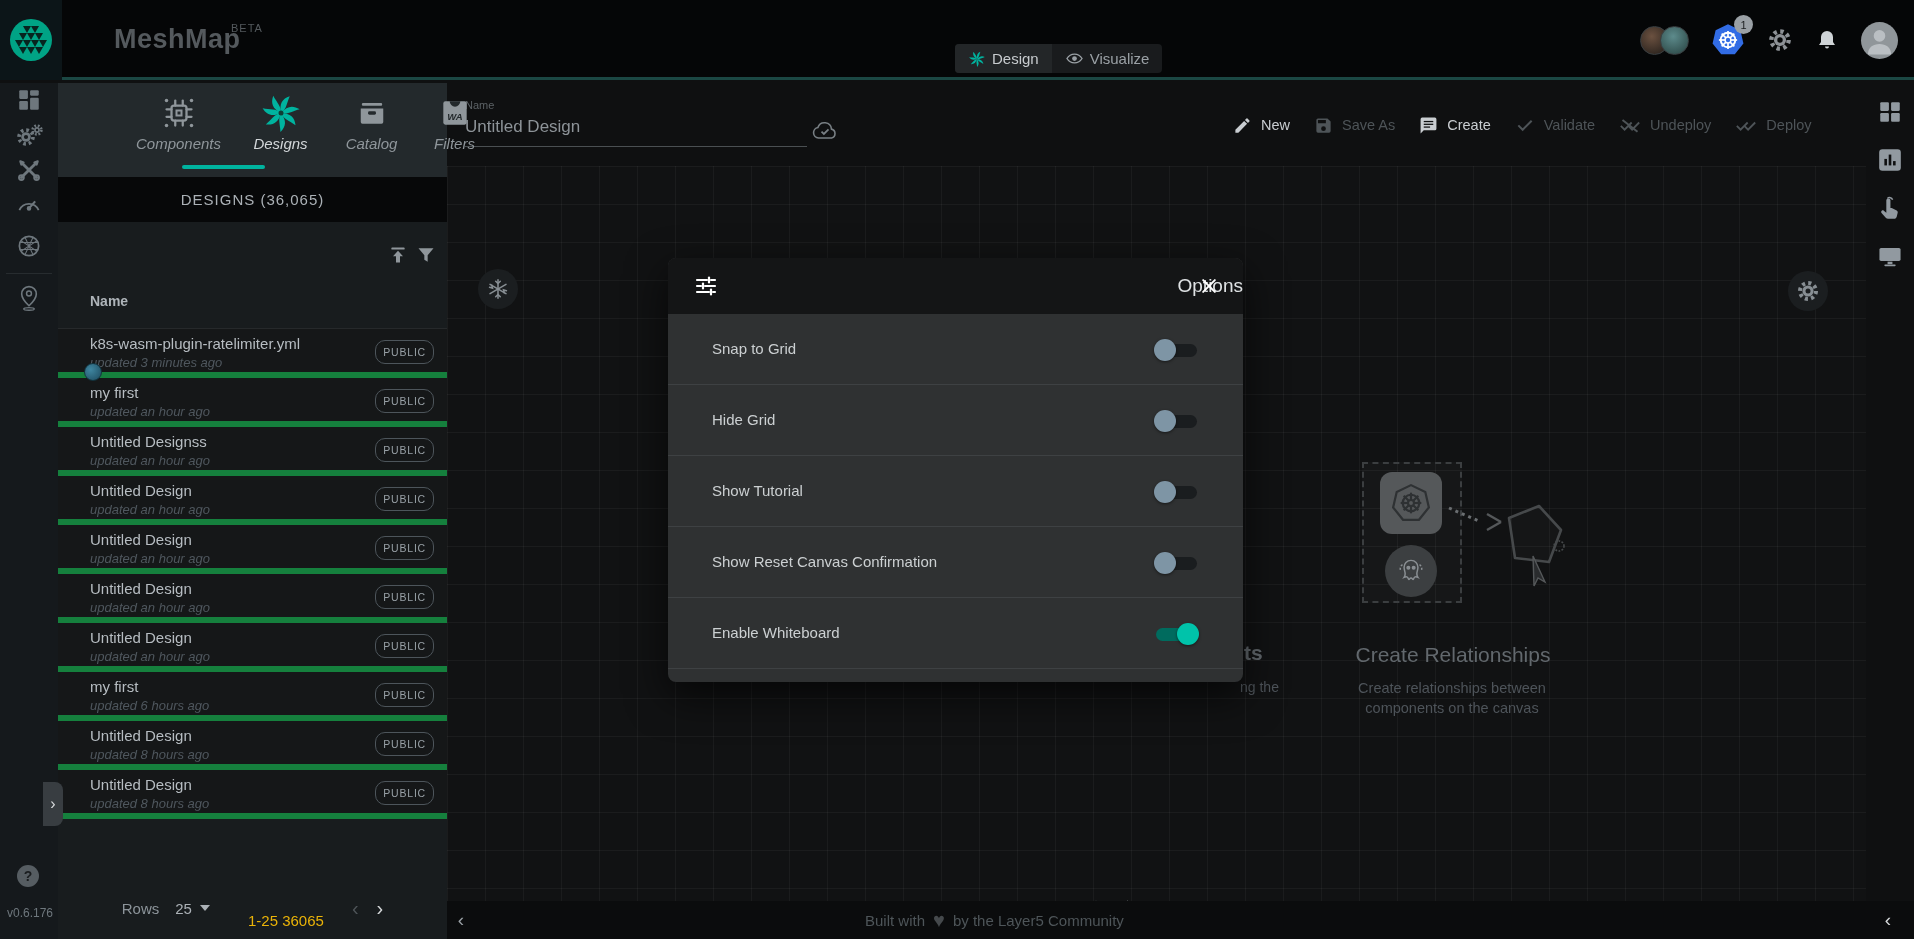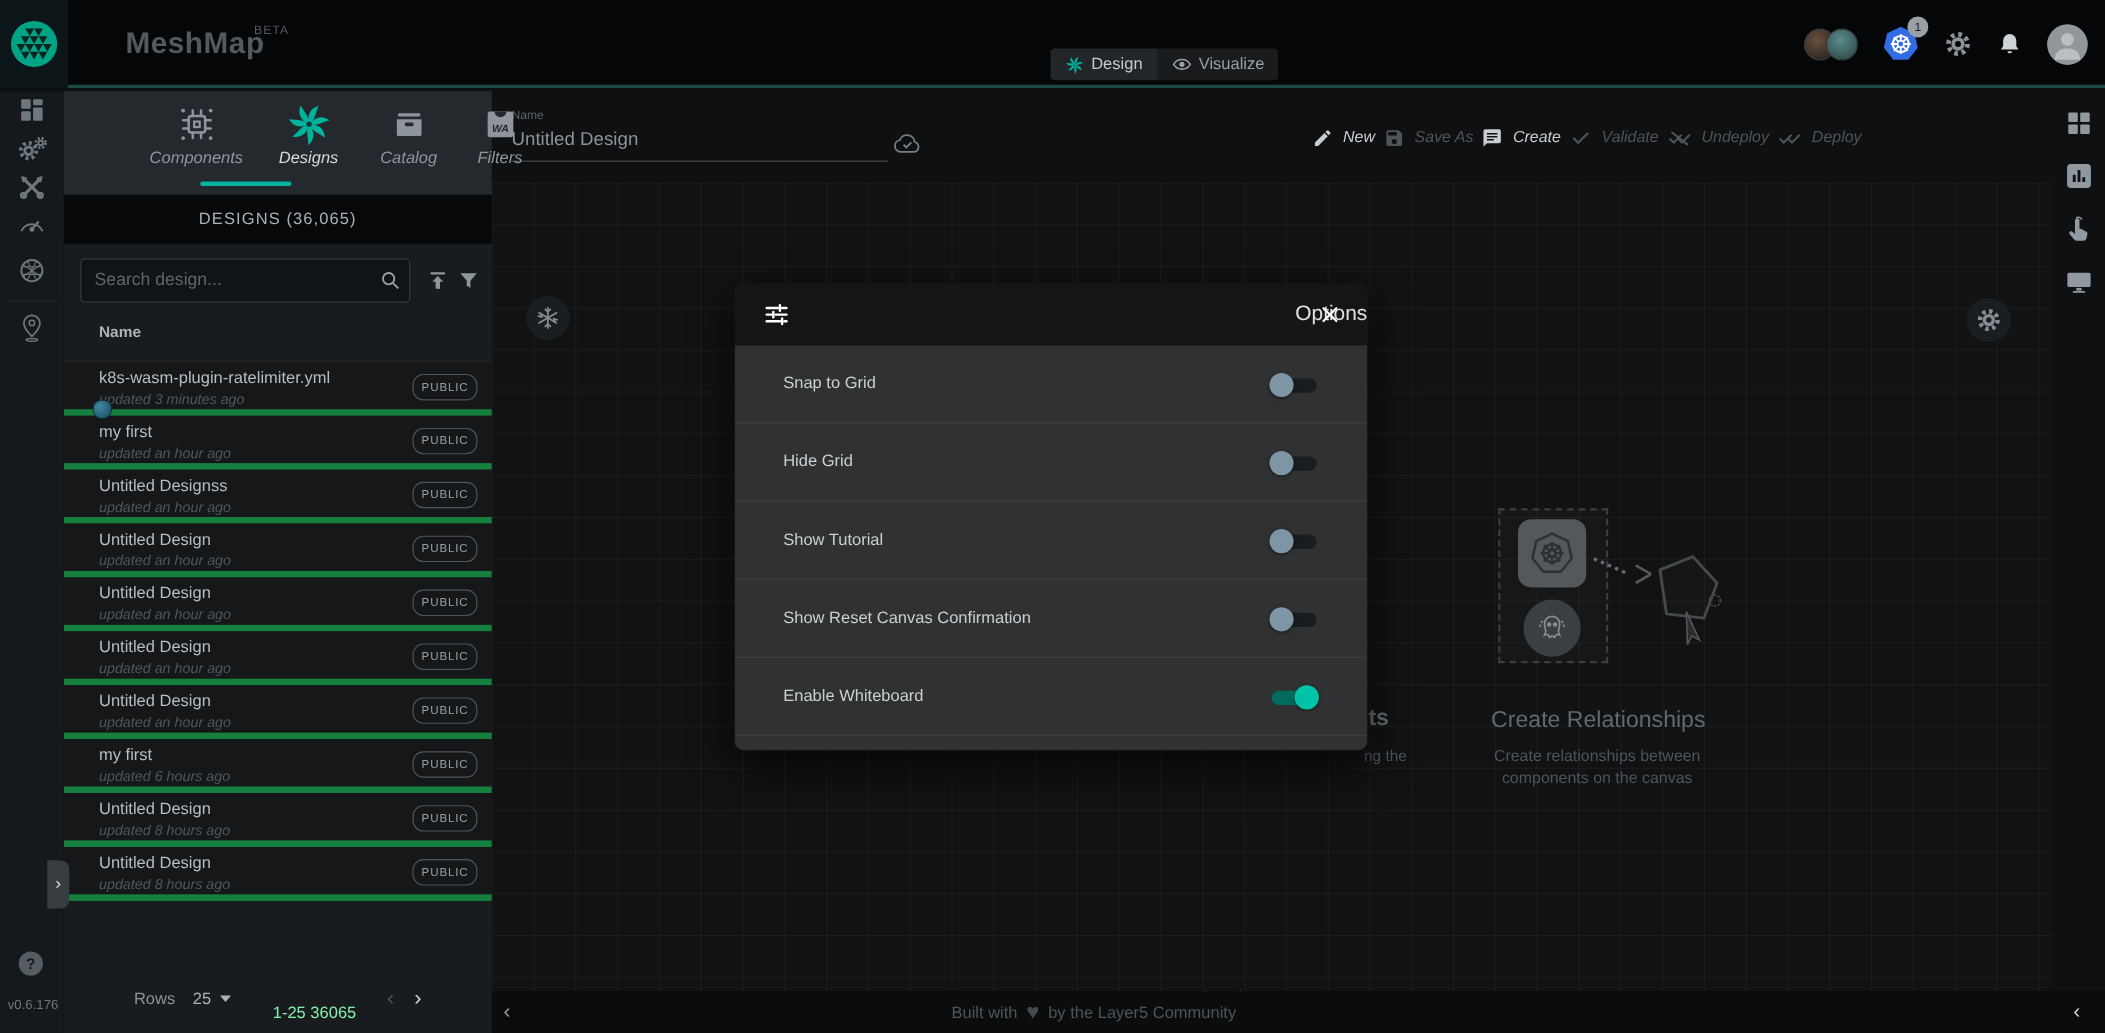--- a/index.html
+++ b/index.html
@@ -48,31 +48,31 @@
   #col-name { position:absolute; left:32px; top:210px; font-size:14px; font-weight:bold; color:#AEB4B9; }
   #design-rows { position:absolute; left:0; top:245px; right:0; border-top:1px solid #26292B; }
   .design-row { position:relative; height:49px; border-bottom:6px solid #15803d; background:#151718; }
   .row-name { position:absolute; left:32px; top:6px; font-size:15px; color:#B7BDC2; white-space:nowrap; }
   .row-updated { position:absolute; left:32px; top:26px; font-size:13px; font-style:italic; color:#4F575E; }
   .row-badge { position:absolute; right:13px; top:11px; border:1px solid #4D555B; border-radius:10px; color:#98A0A6; font-size:10.5px; letter-spacing:.8px; padding:5px 7px; }
   .owner-avatar { position:absolute; left:26px; bottom:-9px; width:18px; height:18px; border-radius:50%; background:radial-gradient(circle at 35% 35%, #3F86A0, #1D4A5E); border:1px solid #12333E; z-index:2; }
   #pagination { position:absolute; left:0; right:0; top:805px; height:40px; display:flex; align-items:center; justify-content:center; color:#8C949A; font-size:15px; }
   #rows-per-page { display:flex; align-items:center; gap:8px; margin-left:16px; color:#ABB1B6; }
   .caret-down { width:0; height:0; border-left:5px solid transparent; border-right:5px solid transparent; border-top:6px solid #ABB1B6; }
-  #page-range { margin-left:38px; color:#86efac;margin-top:24px; }
+  #page-range { margin-left:38px; color:#eab308;margin-top:24px; }
   #page-prev { margin-left:28px; color:#4E5458; font-size:20px; }
   #page-next { margin-left:18px; color:#D7DADC; font-size:20px; }
 
   
   #canvas { position:absolute; left:447px; top:83px; right:0; bottom:0; background:#0F1011; }
   #name-field { position:absolute; left:18px; top:16px; width:342px; }
   #name-label { font-size:11px; color:#5C6266; }
   #name-input { display:block; width:342px; background:transparent; border:none; border-bottom:1px solid #4A4F52; outline:none; color:#8D9398; font-size:17px; padding:6px 0 9px 0; font-family:inherit; }
   #cloud-saved { position:absolute; left:364px; top:36px; color:#787F84; }
-  #toolbar { position:absolute; left:746px; top:32px; display:flex; align-items:center; gap:8px;font-style:italic; }
+  #toolbar { position:absolute; left:786px; top:32px; display:flex; align-items:center; gap:24px; }
   .tb-btn { display:flex; align-items:center; gap:9px; font-size:14.5px; white-space:nowrap; }
   .tb-btn.enabled { color:#C9CDD1; }
   .tb-btn.disabled { color:#4E5458; }
 
   #grid { position:absolute; left:0; top:83px; right:48px; bottom:38px; background:#111213;
     background-image:linear-gradient(rgba(255,255,255,0.045) 1px, transparent 1px),
                      linear-gradient(90deg, rgba(255,255,255,0.045) 1px, transparent 1px);
     background-size:38px 38px; }
 
   .circle-btn { position:absolute; width:40px; height:40px; border-radius:50%; background:#1B1E20; color:#878E93; display:flex; align-items:center; justify-content:center; }
@@ -342,29 +342,20 @@
             <text x="16" y="23" font-size="9" font-weight="bold" fill="#23292C" text-anchor="middle" font-family="Liberation Sans, sans-serif">WA</text>
           </svg>
         </div>
         <span>Filters</span>
       </div>
       <div id="tab-underline"></div>
     </div>
 
     <div id="designs-header">DESIGNS (36,065)</div>
 
-    <div id="search-wrap">
-      <input id="search-input" type="text" placeholder="Search design..." style="">
-      <span id="search-icon">
-        <svg width="20" height="20" viewBox="0 0 24 24" fill="none" stroke="currentColor" stroke-width="2">
-          <circle cx="10" cy="10" r="6.2"></circle>
-            <line x1="14.8" y1="14.8" x2="20.5" y2="20.5"></line>
-        </svg>
-      </span>
-    </div>
     <div id="import-btn">
       <svg width="20" height="20" viewBox="0 0 24 24" fill="currentColor">
         <rect x="4" y="3" width="16" height="2.4" rx="1"></rect>
         <path d="M12 7l6 6.5h-3.6V21h-4.8v-7.5H6z"></path>
       </svg>
     </div>
     <div id="filter-btn">
       <svg width="20" height="20" viewBox="0 0 24 24" fill="currentColor">
         <path d="M3 4h18l-7 8.2V20l-4-2.4v-5.4z"></path>
       </svg>

